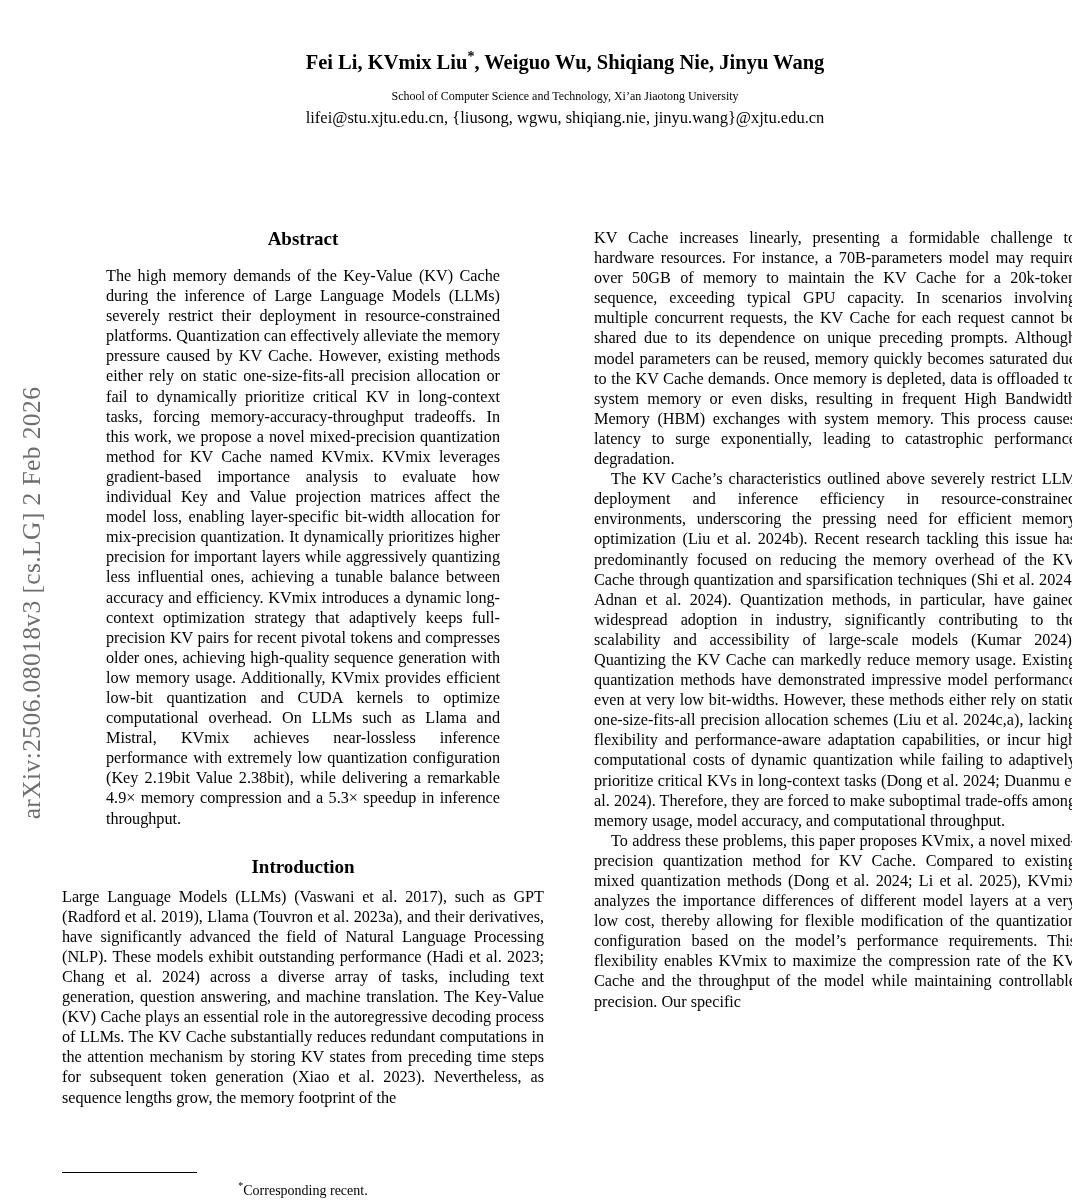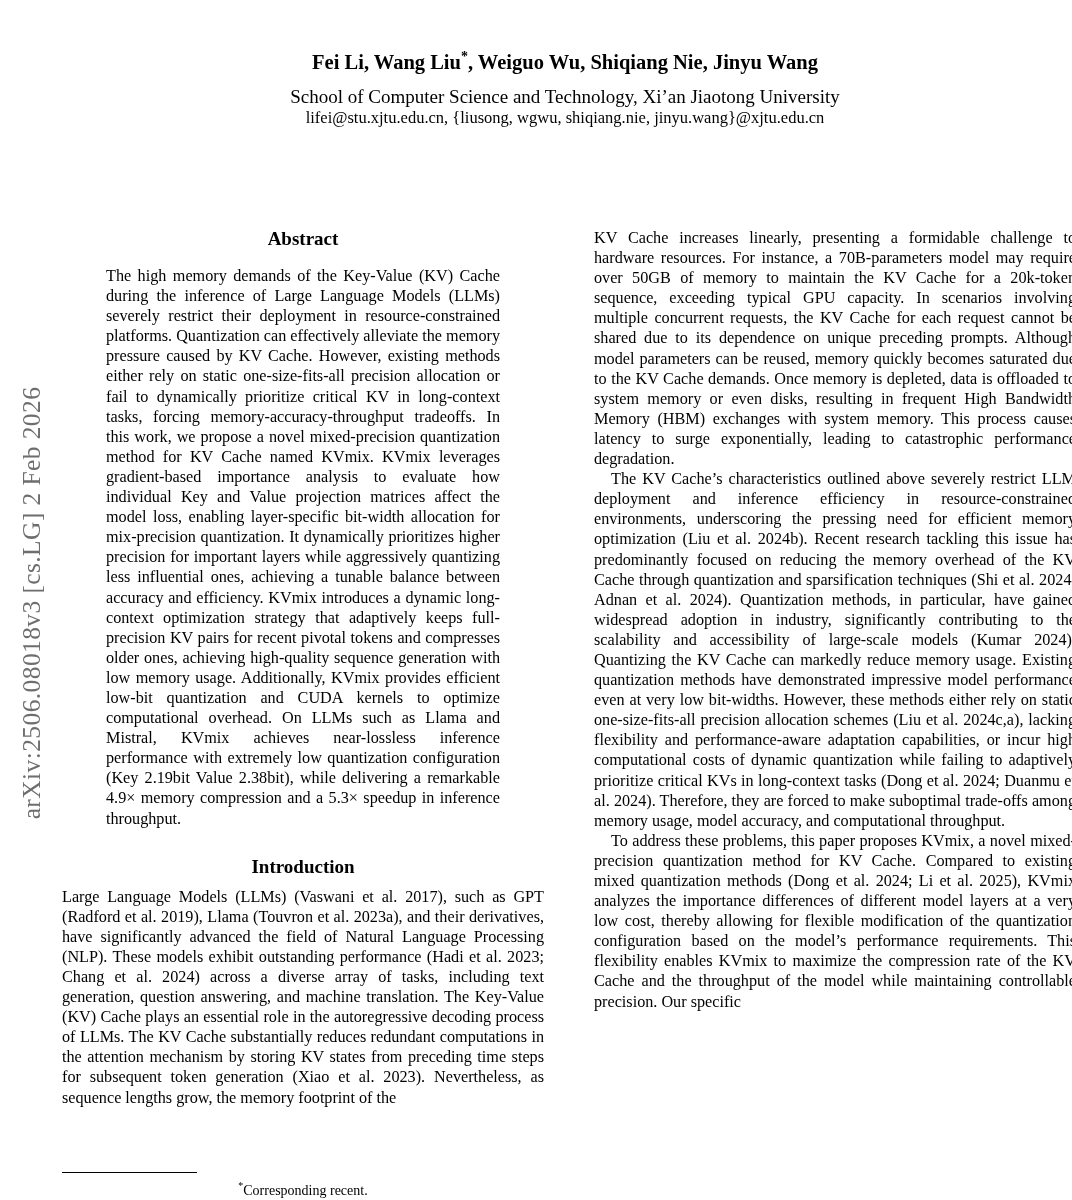--- a/index.html
+++ b/index.html
@@ -69,21 +69,21 @@
     font-size: 20.5px;
     line-height: 25px;
   }
   #authors .star {
     font-size: 14px;
     vertical-align: super;
     font-weight: bold;
   }
   #affiliation {
     margin-top: 11px;
-    font-size: 19px;
+    font-size: 12px;
     line-height: 21px;
   }
   #emails {
     font-size: 16.5px;
     line-height: 21px;
   }
 
   
   #columns {
     position: absolute;
@@ -171,21 +171,21 @@
 
 <div id="arxiv-stamp">
   <div class="vtext">arXiv:2506.08018v3  [cs.LG]  2 Feb 2026</div>
 </div>
 
 <div id="page">
 
   <div id="title-block">
 
     <div id="authors">
-      <span>Fei Li, Wang Liu</span><span class="star">*</span><span>, Weiguo Wu, Shiqiang Nie, Jinyu Wang</span>
+      <span>Fei Li, KVmix Liu</span><span class="star">*</span><span>, Weiguo Wu, Shiqiang Nie, Jinyu Wang</span>
     </div>
 
     <div id="affiliation">School of Computer Science and Technology, Xi’an Jiaotong University</div>
     <div id="emails">lifei@stu.xjtu.edu.cn, {liusong, wgwu, shiqiang.nie, jinyu.wang}@xjtu.edu.cn</div>
   </div>
 
   <div id="columns">
 
     <div class="col" id="col-left">
 

